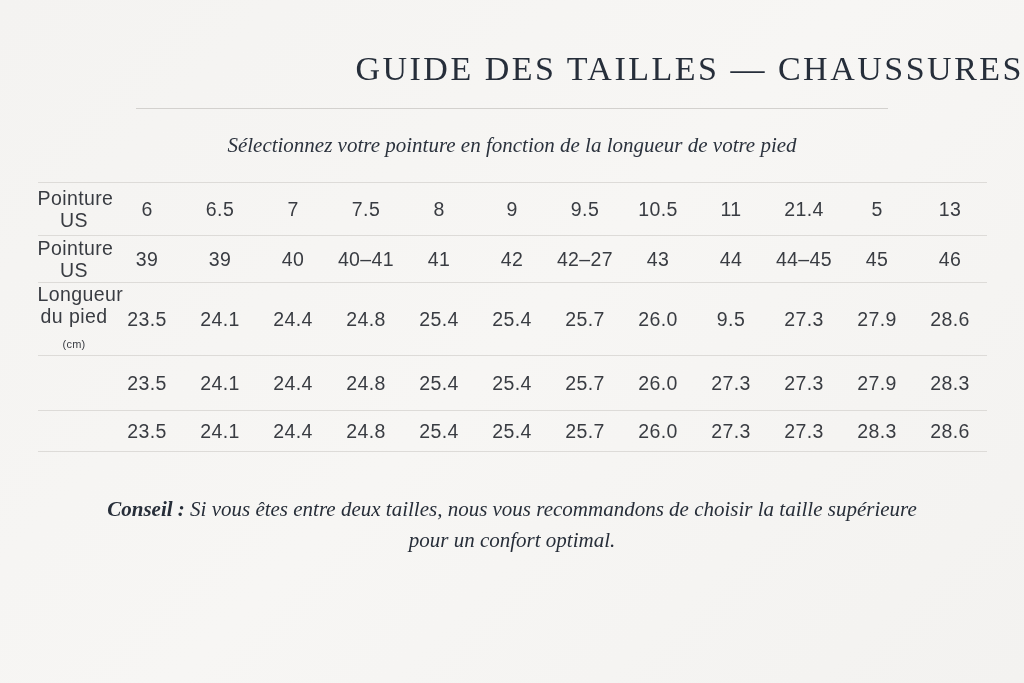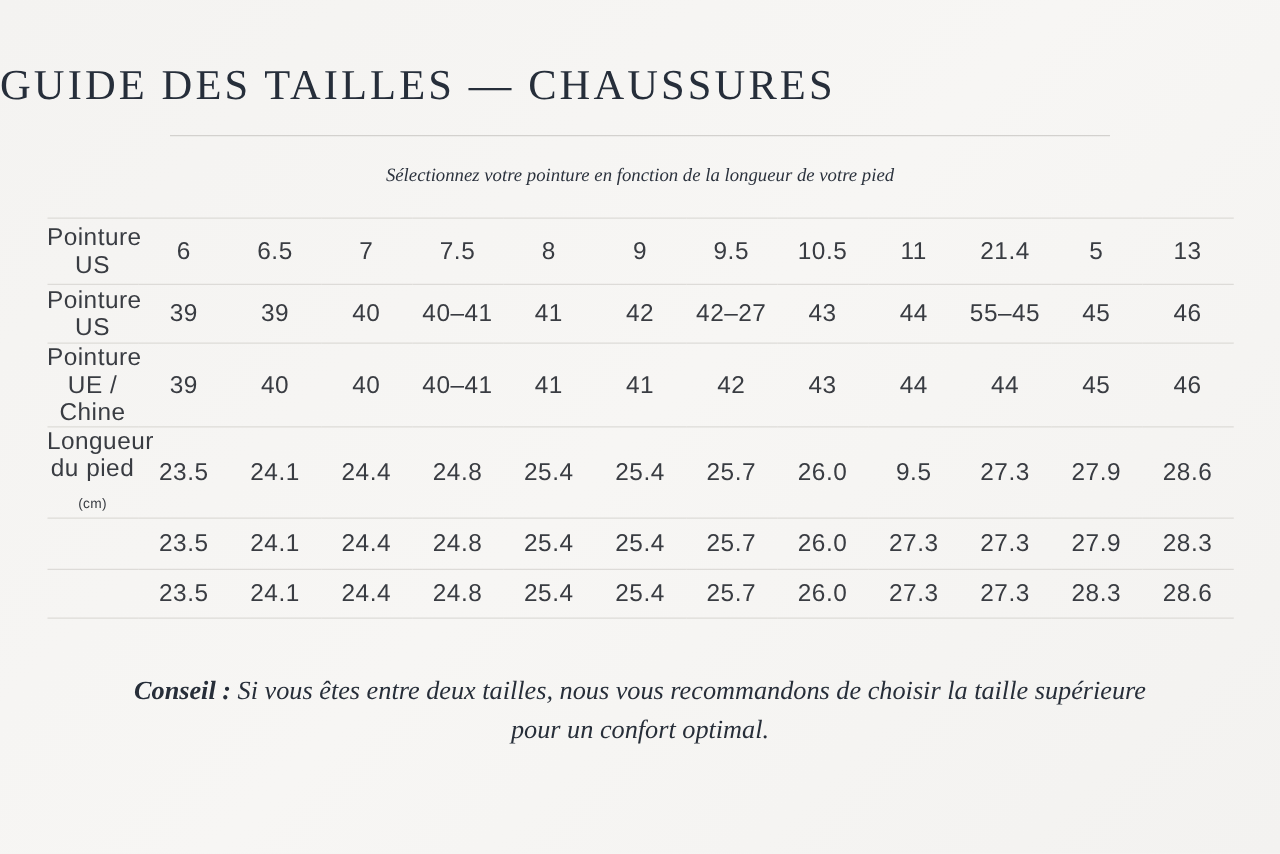--- a/index.html
+++ b/index.html
@@ -14,34 +14,34 @@
     width: 1024px;
     height: 683px;
     padding-top: 50px;
     background: linear-gradient(135deg, #f4f3f1 0%, #f7f6f4 50%, #f3f2f0 100%);
   }
   .title {
     font-family: "Liberation Serif", serif;
     font-weight: 400;
     font-size: 34px;
     letter-spacing: 2.5px;
-    text-align: left;
+    text-align: right;
     color: #262e3a;
     margin-bottom: 20px;
   }
   .divider {
     width: 752px;
     height: 1px;
     background: #d3d1ce;
     margin: 0 auto 24px auto;
   }
   .subtitle {
     font-family: "Liberation Serif", serif;
     font-style: italic;
-    font-size: 15px;
+    font-size: 21px;
     text-align: center;
     color: #2b323d;
     margin-bottom: 24px;
   }
   table.size-table {
     width: 949px;
     margin: 3px auto;
     border-collapse: collapse;
     table-layout: fixed;
   }
@@ -122,36 +122,21 @@
           <td class="row-label">Pointure US</td>
           <td>39</td>
           <td>39</td>
           <td>40</td>
           <td>40–41</td>
           <td>41</td>
           <td>42</td>
           <td>42–27</td>
           <td>43</td>
           <td>44</td>
-          <td>55–45</td>
-          <td>45</td>
-          <td>46</td>
-        </tr>
-        <tr>
-          <td class="row-label">Pointure UE / Chine</td>
-          <td>39</td>
-          <td>40</td>
-          <td>40</td>
-          <td>40–41</td>
-          <td>41</td>
-          <td>41</td>
-          <td>42</td>
-          <td>43</td>
-          <td>44</td>
-          <td>44</td>
+          <td>44–45</td>
           <td>45</td>
           <td>46</td>
         </tr>
         <tr>
           <td class="row-label">Longueur du pied<span class="unit"> (cm)</span></td>
           <td>23.5</td>
           <td>24.1</td>
           <td>24.4</td>
           <td>24.8</td>
           <td>25.4</td>

